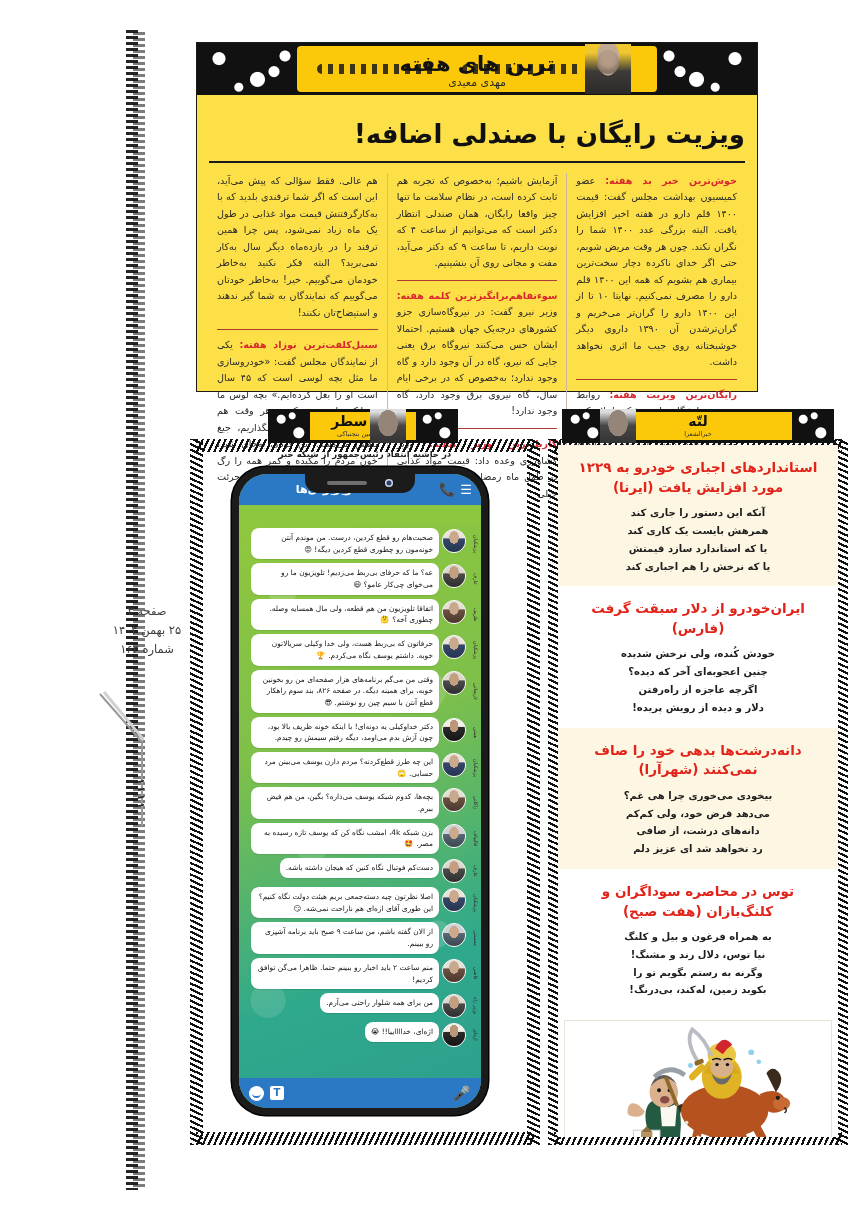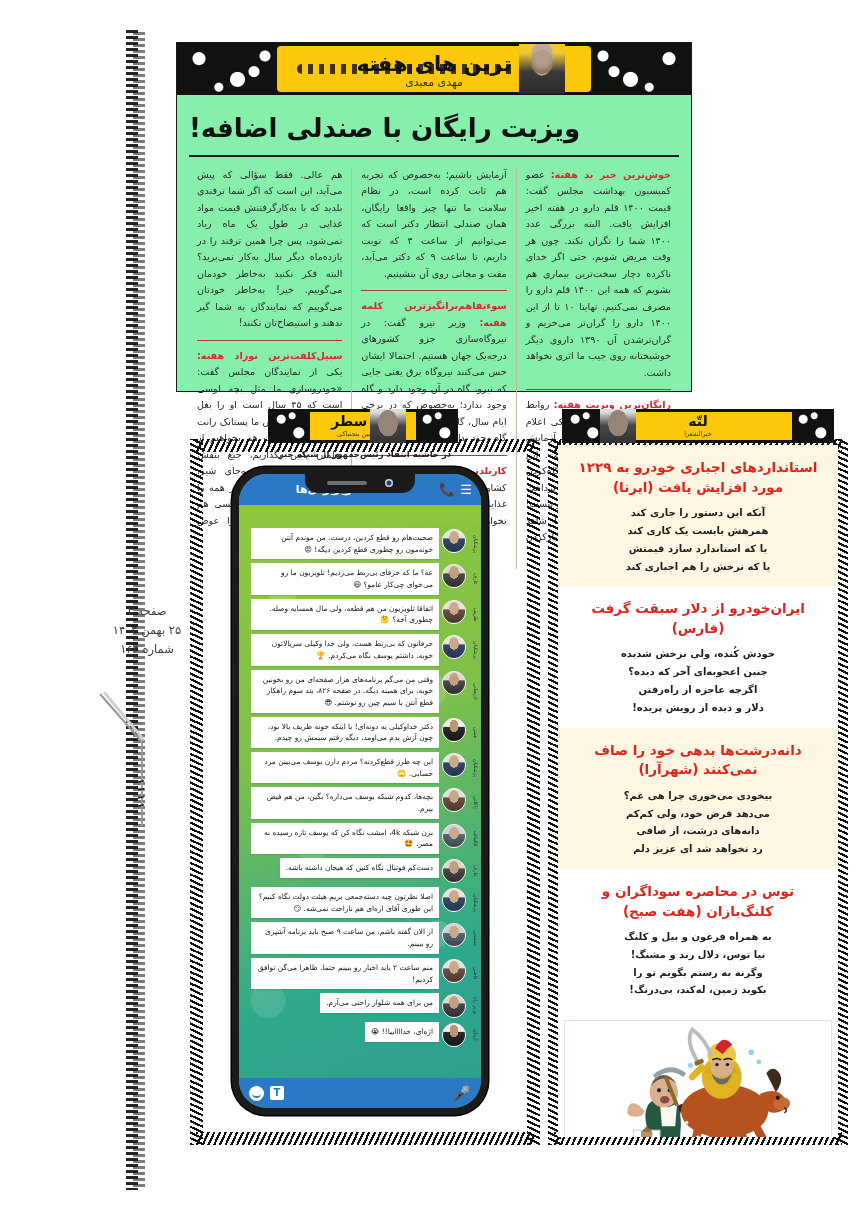--- a/index.html
+++ b/index.html
@@ -77,23 +77,23 @@
     width: 13px;
     background-image:
       repeating-linear-gradient(25deg,
         #111 0px, #111 2.2px,
         transparent 2.2px, transparent 5.2px);
   }
 
   
   #top-article {
     position: absolute;
-    left: 176px; top: 42px;
-    width: 516px; height: 350px;
-    background: #86efac;
+    left: 196px; top: 42px;
+    width: 562px; height: 350px;
+    background: #fde047;
     border: 1.6px solid #1a1a1a;
   }
   
   .masthead {
     position: relative;
     height: 52px;
     margin: 0;
     background: #111;
     overflow: hidden;
   }
@@ -167,26 +167,26 @@
   .masthead .author-photo::after {
     content:"";
     position: absolute;
     left: 12px; top: 6px; width: 22px; height: 24px;
     border-radius: 50% 50% 45% 45%;
     background: #b99b80;
     box-shadow: inset 0 -5px 4px rgba(0,0,0,.25);
   }
 
   .headline {
-    text-align: left;
+    text-align: right;
     direction: rtl;
     font-size: 26px;
     font-weight: 700;
     color: #111;
-    padding: 18px 12px 12px;
+    padding: 24px 12px 12px;
     letter-spacing: -.2px;
   }
   .headline-rule {
     height: 1.5px;
     background: #1a1a1a;
     margin: 0 12px 10px;
   }
 
   .cols {
     display: flex;
@@ -391,21 +391,21 @@
       radial-gradient(ellipse at 50% 34%, #c8a98d 0 30%, transparent 31%),
       linear-gradient(to bottom, #e4e0d8 0 38%, #6d5244 39%, #4a372d 100%); }
   .avatar.a4::before { background:
       radial-gradient(ellipse at 50% 32%, #bc9679 0 28%, transparent 29%),
       linear-gradient(to bottom, #f1efe9 0 34%, #2b2b2b 35%, #151515 100%); }
   .avatar.a5::before { background:
       radial-gradient(ellipse at 50% 36%, #cba98a 0 30%, transparent 31%),
       linear-gradient(to bottom, #cfd3d8 0 40%, #5b6a78 41%, #3a4650 100%); }
   .bubble {
     background: #fff;
-    border-radius: 0;
+    border-radius: 8px;
     padding: 4px 6px 4px 6px;
     font-size: 7.4px;
     line-height: 1.58;
     color: #151515;
     direction: rtl;
     text-align: right;
     max-width: 188px;
     box-shadow: 0 1px 1px rgba(0,0,0,.10);
   }
   .chat-foot {

